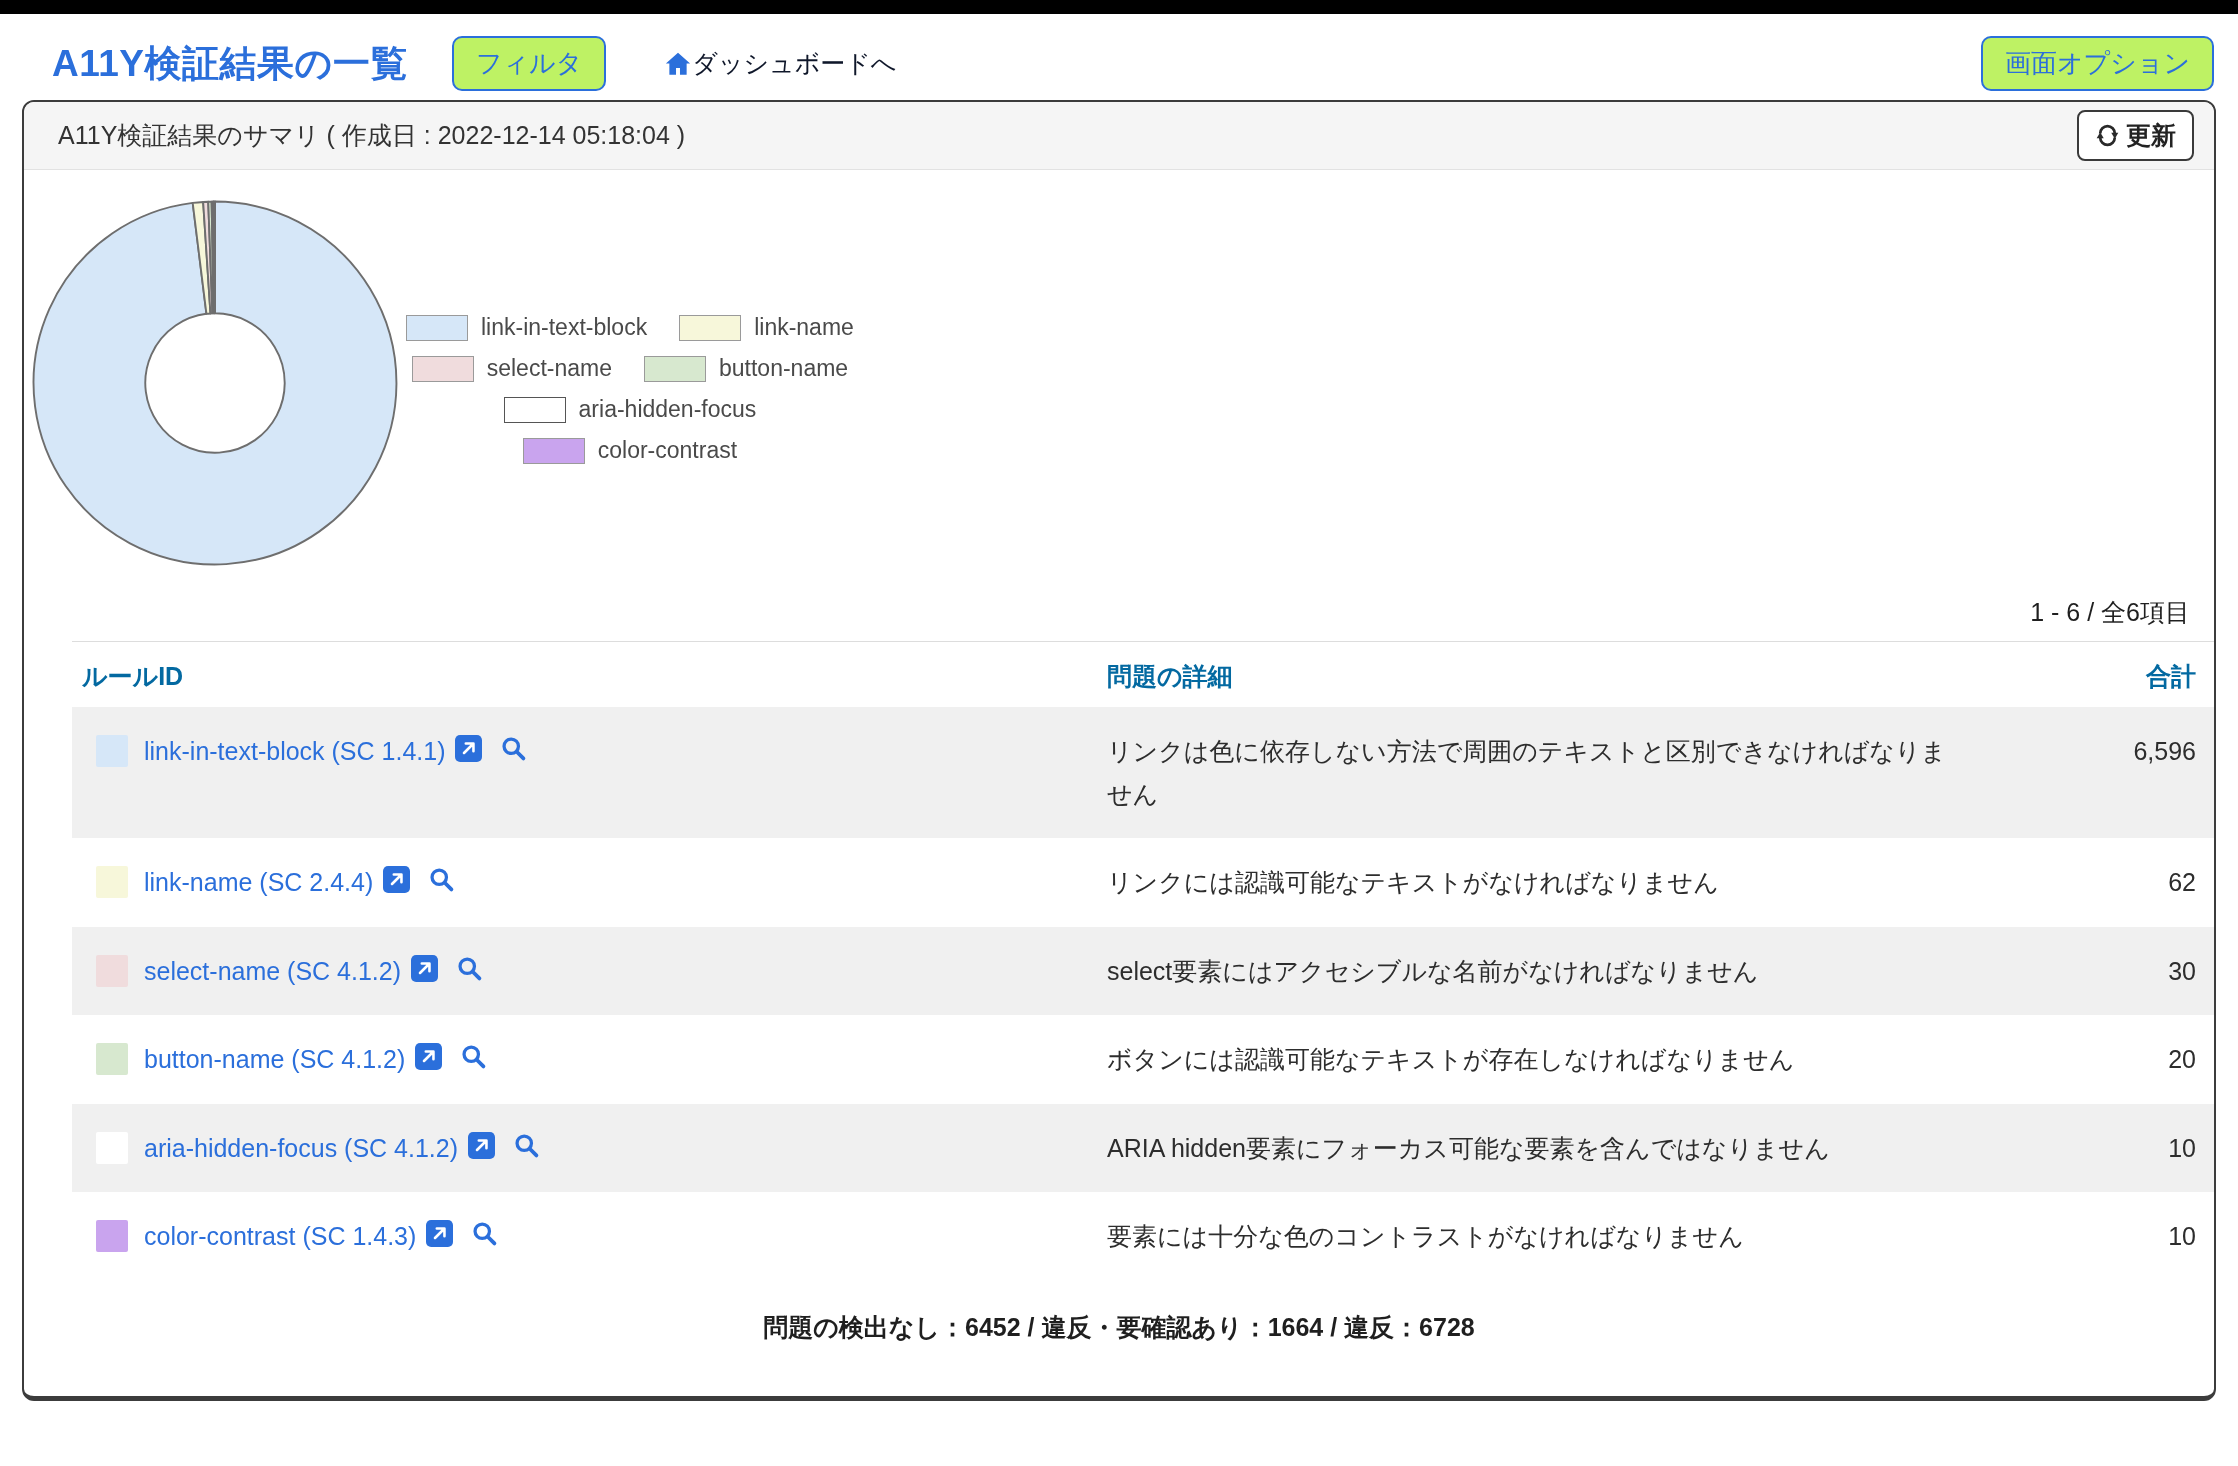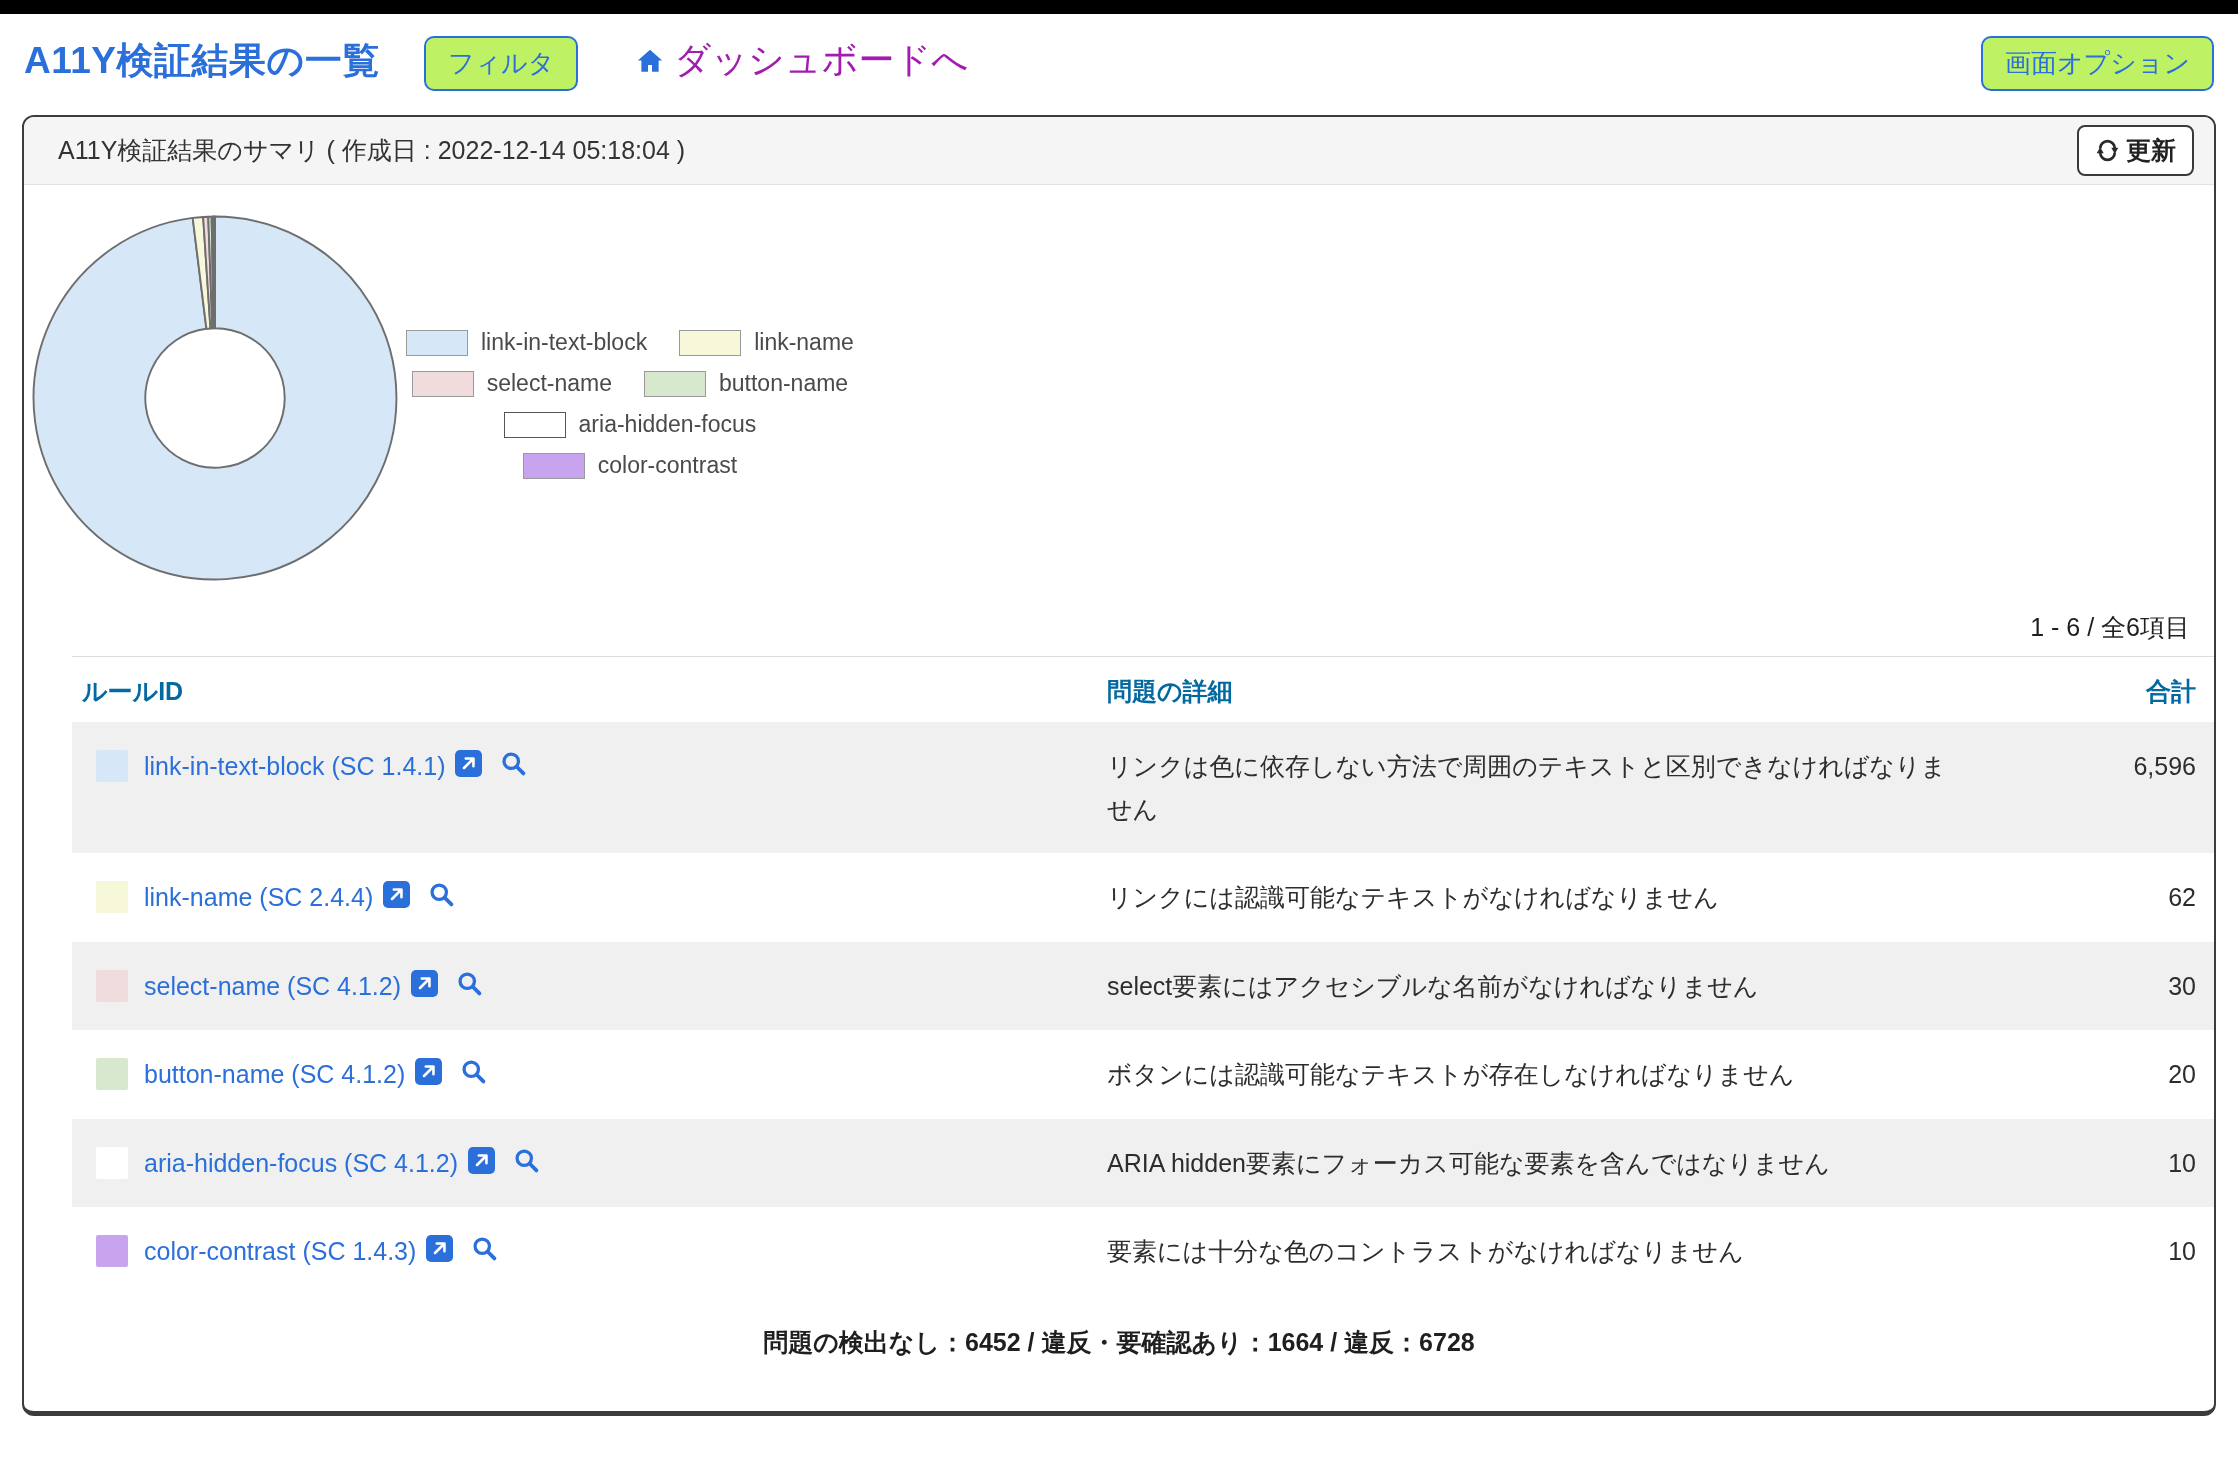--- a/index.html
+++ b/index.html
@@ -1,23 +1,23 @@
 <!DOCTYPE html>
 <html lang="ja"><head>
 <meta charset="utf-8">
 <style>
   html,body{margin:0;padding:0;background:#fff;}
   body{width:2238px;height:1466px;font-family:"Liberation Sans","DejaVu Sans",sans-serif;color:#222;position:relative;overflow:hidden;}
   .topbar{height:14px;background:#000;width:100%;}
   
-  .page-header{display:flex;align-items:flex-start;padding:22px 24px 24px 24px;}
+  .page-header{display:flex;align-items:center;padding:22px 24px 9px 24px;margin-left:28px;}
   .page-title{font-size:37px;font-weight:600;color:#2b6fdb;margin:0;letter-spacing:.5px;}
   .btn-outline{background:#bef264;border:2px solid #2b6fdb;color:#2b6fdb;border-radius:10px;font-size:26px;font-family:inherit;padding:10px 22px;cursor:pointer;line-height:1.2;}
   .filter-btn{margin-left:44px;}
-  .dash-link{margin-left:58px;display:flex;align-items:center;gap:10px;color:#a21caf;font-size:36px;text-decoration:none;}
+  .dash-link{margin-left:58px;display:flex;align-items:center;color:#0f172a;font-size:25px;text-decoration:none;}
   .screen-options-btn{margin-left:auto;}
   .icon{display:inline-flex;align-items:center;justify-content:center;}
   
   .panel{margin:0 22px;border:2px solid #3c3c3c;border-bottom-width:5px;border-radius:12px;overflow:hidden;background:#fff;}
   .panel-header{display:flex;align-items:center;background:#f5f5f5;border-bottom:1px solid #e2e2e2;padding:8px 20px 8px 34px;min-height:56px;box-sizing:border-box;justify-content:flex-end;}
   .panel-title{font-size:25px;color:#333;}
   .refresh-btn{margin-left:auto;display:flex;align-items:center;gap:6px;background:#fff;border:2px solid #3a3a3a;border-radius:8px;font-size:25px;font-weight:600;color:#222;font-family:inherit;padding:7px 16px;cursor:pointer;}
   
   .chart-wrap{display:flex;flex-direction:row;align-items:center;padding-top:22px;}
   .donut{width:382px;height:382px;}

